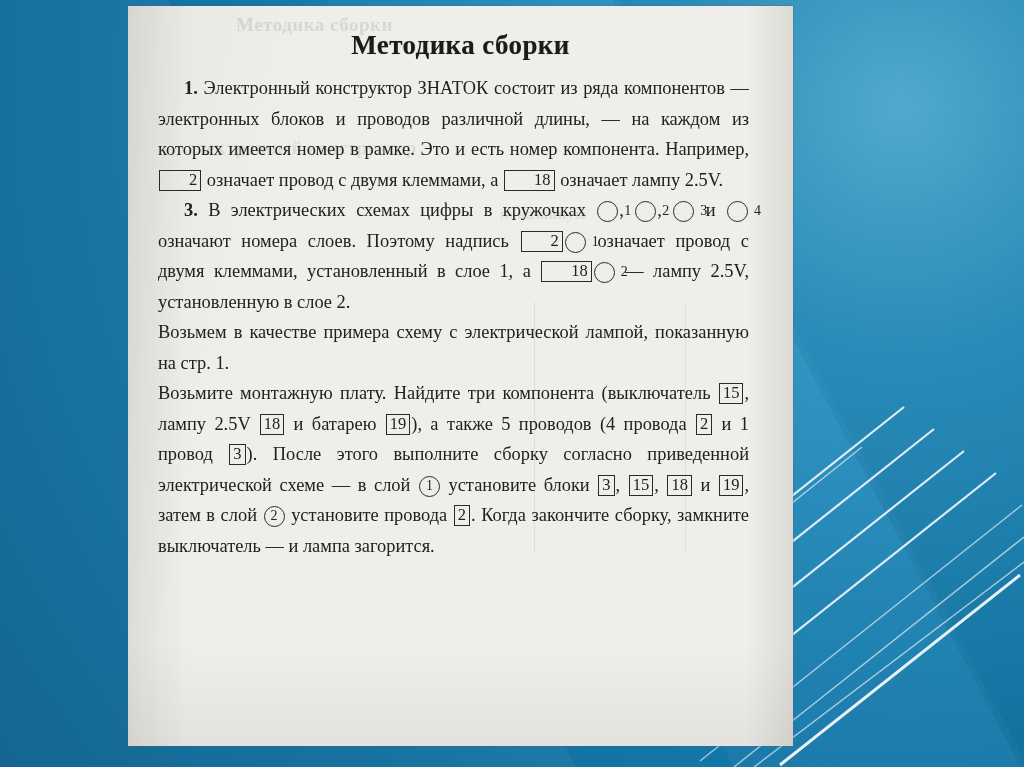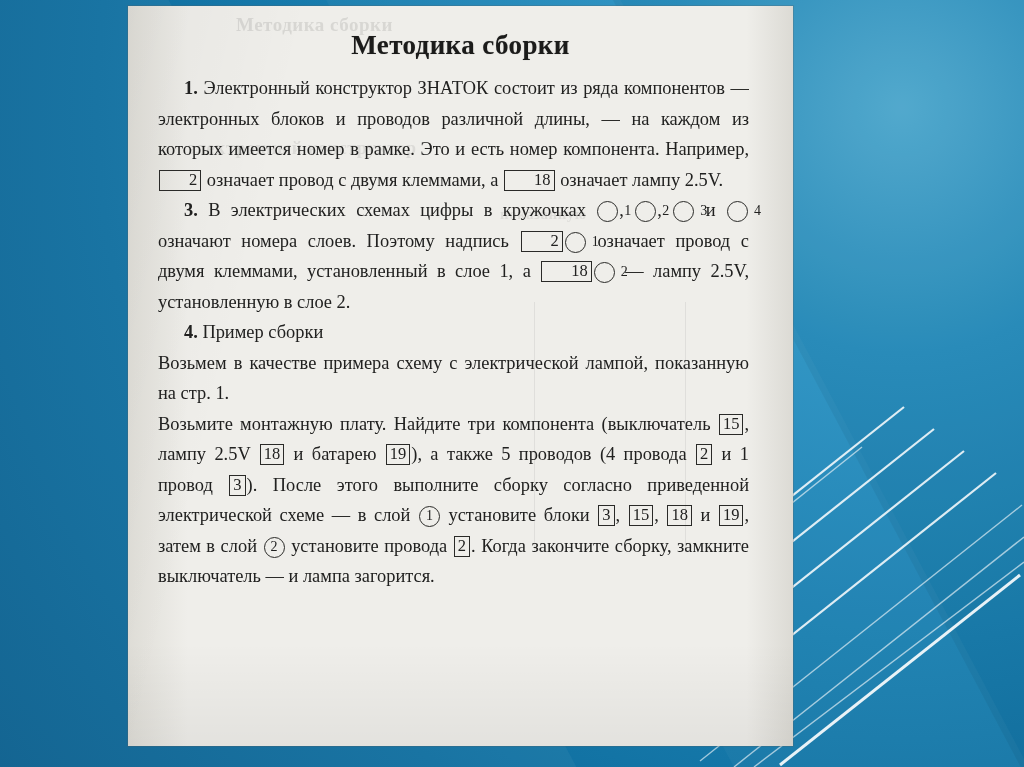--- a/index.html
+++ b/index.html
@@ -161,19 +161,18 @@
     <div class="ghost g1">Методика сборки</div>
     <div class="ghost g2">электронный конструктор</div>
     <div class="ghost g3">показанную</div>
     <div class="ghost g4"></div>
 
     <h1 id="page-title">Методика сборки</h1>
 
     <div id="body-text">
         <p class="para"><b class="num">1.</b> Электронный конструктор ЗНАТОК состоит из ряда компонентов — электронных блоков и проводов различной длины, — на каждом из которых имеется номер в рамке. Это и есть номер компонента. Например, <span class="boxnum">2</span> означает провод с двумя клеммами, а <span class="boxnum">18</span> означает лампу 2.5V.</p>
         <p class="para"><b class="num">3.</b> В электрических схемах цифры в кружочках <span class="circnum">1</span>, <span class="circnum">2</span>, <span class="circnum">3</span> и <span class="circnum">4</span> означают номера слоев. Поэтому надпись <span class="boxnum">2</span><span class="circnum">1</span> означает провод с двумя клеммами, установленный в слое 1, а <span class="boxnum">18</span><span class="circnum">2</span> — лампу 2.5V, установленную в слое 2.</p>
-        <p class="para"><b class="num">4.</b> Пример сборки</p>
         <p class="para noindent">Возьмем в качестве примера схему с электрической лампой, показанную на стр. 1.</p>
         <p class="para noindent">Возьмите монтажную плату. Найдите три компонента (выключатель <span class="boxnum">15</span>, лампу 2.5V <span class="boxnum">18</span> и батарею <span class="boxnum">19</span>), а также 5 проводов (4 провода <span class="boxnum">2</span> и 1 провод <span class="boxnum">3</span>). После этого выполните сборку согласно приведенной электрической схеме — в слой <span class="circnum">1</span> установите блоки <span class="boxnum">3</span>, <span class="boxnum">15</span>, <span class="boxnum">18</span> и <span class="boxnum">19</span>, затем в слой <span class="circnum">2</span> установите провода <span class="boxnum">2</span>. Когда закончите сборку, замкните выключатель — и лампа загорится.</p>
       </div>
 
   </div>
 </div>
 
 </body></html>

